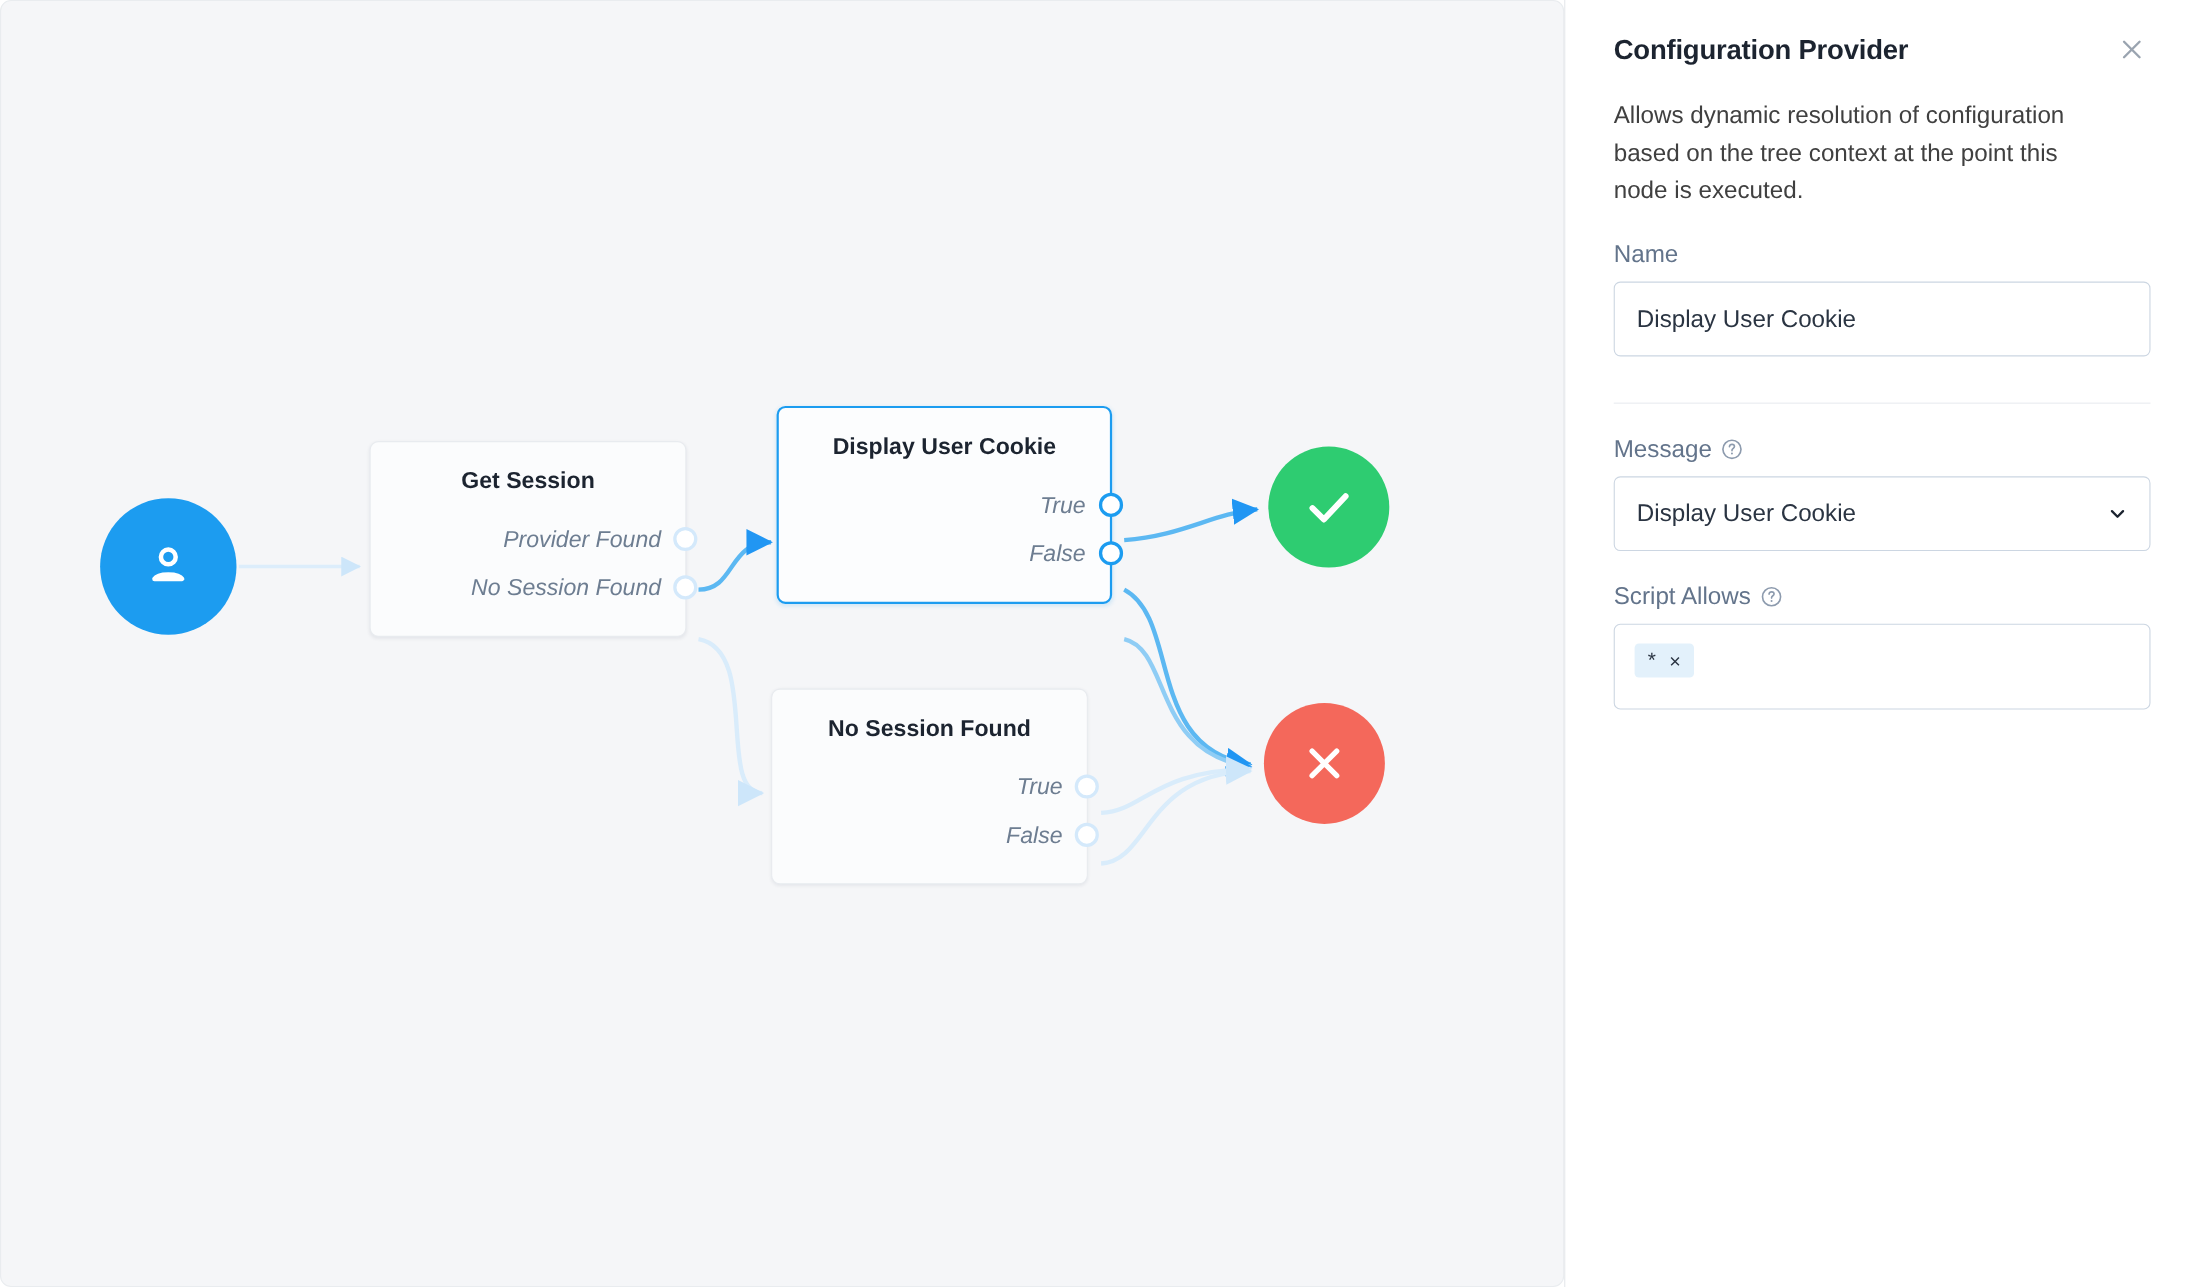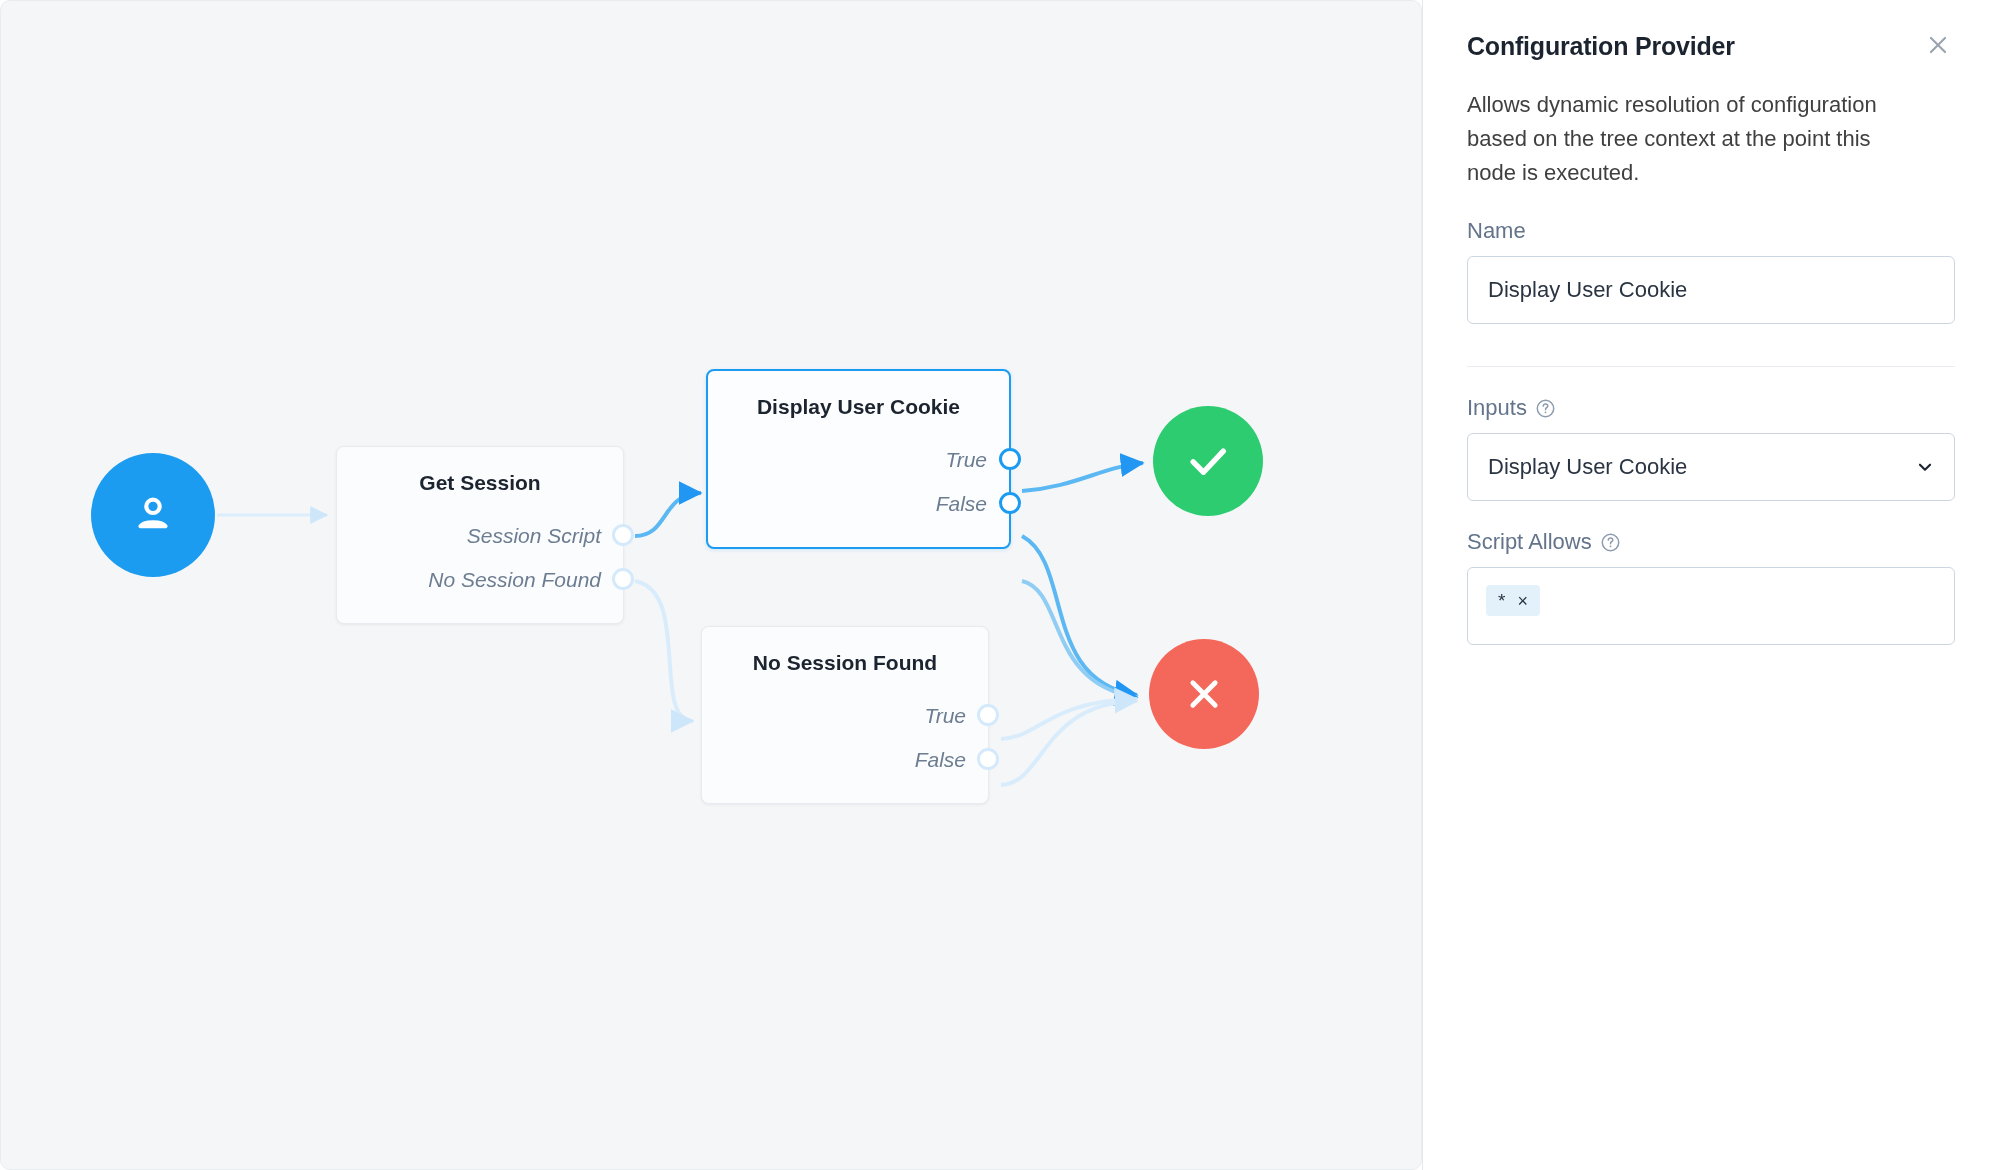--- a/index.html
+++ b/index.html
@@ -110,21 +110,21 @@
     position: absolute;
     width: 22px;
     height: 22px;
     border-radius: 50%;
     background: #ffffff;
     border: 3px solid #d4e9fb;
   }
   .node.selected .port-dot { border-color: #1c9cf0; }
 
   
-  #node-get-session   { left: 335px; top: 445px; width: 288px; }
+  #node-get-session   { left: 335px; top: 400px; width: 288px; }
   #node-display-cookie{ left: 705px; top: 368px; width: 305px; }
   #node-no-session    { left: 700px; top: 625px; width: 288px; }
 
   #node-get-session   .port-dot { right: -33px; }
   #node-display-cookie .port-dot { right: -34px; }
   #node-no-session    .port-dot { right: -33px; }
 
   
   .panel {
     position: relative;
@@ -275,21 +275,21 @@
       <svg width="52" height="52" viewBox="0 0 24 24">
         <circle cx="12" cy="8" r="3.1" fill="none" stroke="#ffffff" stroke-width="1.9"></circle>
         <path d="M6.2 17.2 C7.6 14.7 16.4 14.7 17.8 17.2 Z" fill="none" stroke="#ffffff" stroke-width="1.9" stroke-linejoin="round"></path>
       </svg>
     </div>
 
     <div class="node" id="node-get-session">
       <div class="node-title">Get Session</div>
       <div class="ports">
         <div class="port-row">
-          <span class="port-label">Session Script</span>
+          <span class="port-label">Provider Found</span>
           <span class="port-dot"></span>
         </div>
         <div class="port-row">
           <span class="port-label">No Session Found</span>
           <span class="port-dot"></span>
         </div>
       </div>
     </div>
 
     <div class="node selected" id="node-display-cookie">
@@ -353,21 +353,21 @@
       </div>
       <div class="text-input">
         <span>Display User Cookie</span>
       </div>
     </div>
 
     <div class="divider"></div>
 
     <div class="field">
       <div class="field-label">
-        <span>Inputs</span>
+        <span>Message</span>
         <span class="help-icon">
           <svg width="21" height="21" viewBox="0 0 24 24">
             <circle cx="12" cy="12" r="9.4" fill="none" stroke="#8d9bae" stroke-width="1.7"></circle>
             <path d="M9.4 9.2 C9.6 7.5 11 6.9 12.1 6.9 C13.6 6.9 14.6 7.8 14.6 9.1 C14.6 10.6 13 10.9 12.3 12 C12.05 12.4 12.05 12.9 12.05 13.4" fill="none" stroke="#8d9bae" stroke-width="1.7" stroke-linecap="round"></path>
             <circle cx="12" cy="16.4" r="1.05" fill="#8d9bae"></circle>
           </svg>
         </span>
       </div>
       <div class="select-box">
         <span>Display User Cookie</span>

